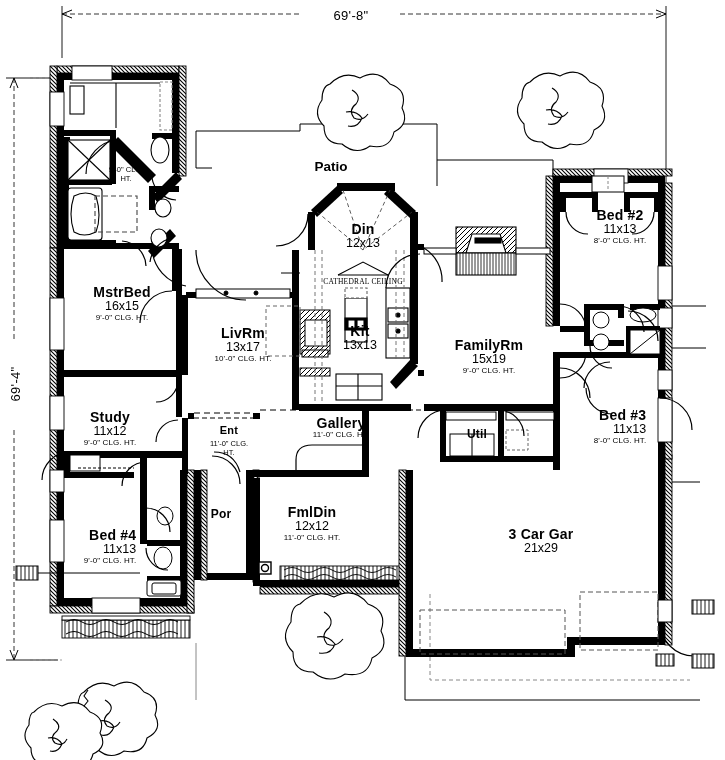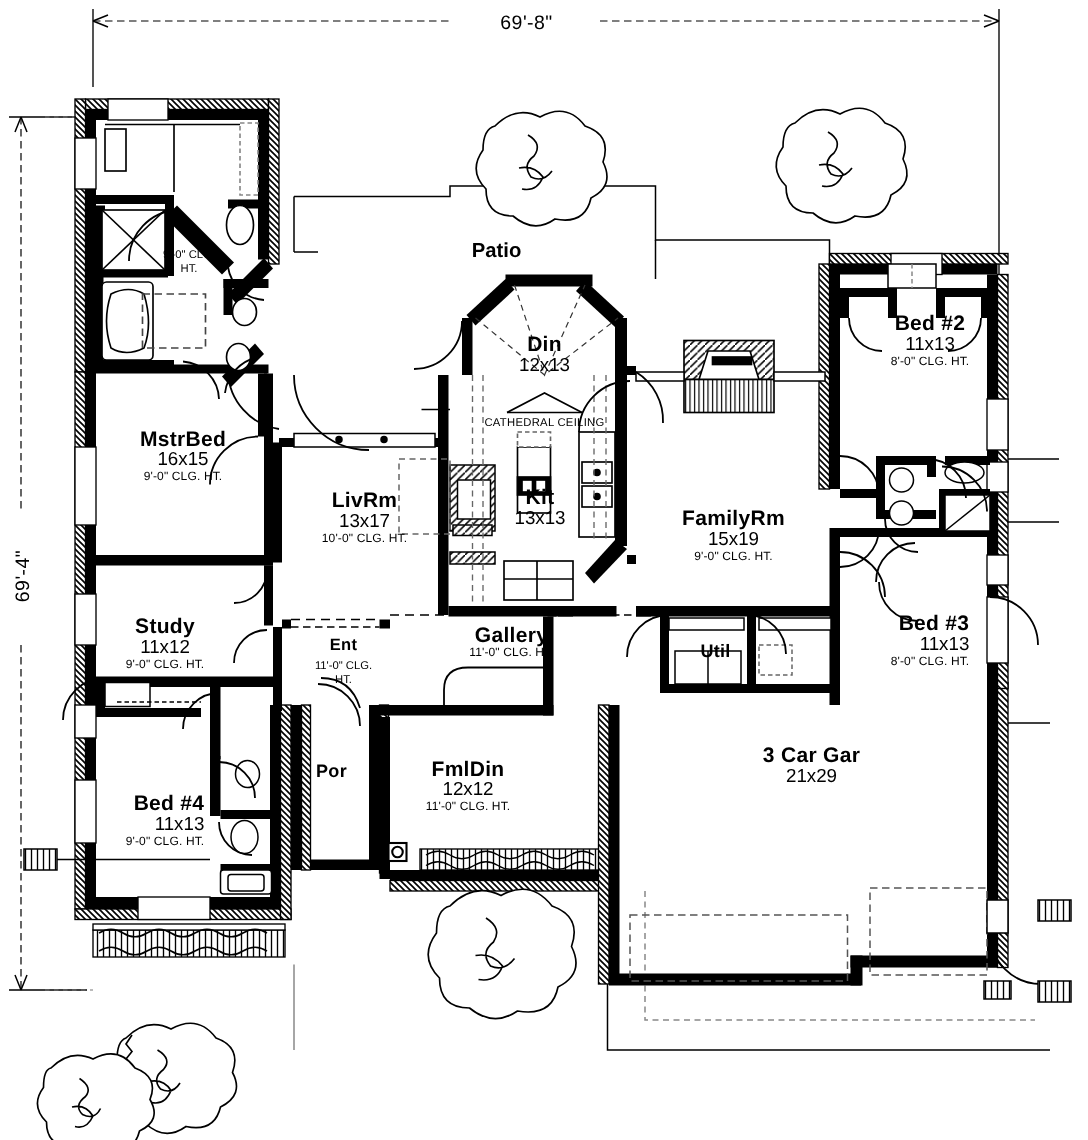--- a/index.html
+++ b/index.html
@@ -58,20 +58,21 @@
   }
 
   .cath{
     position:absolute;
     font-size:7.5px;
     line-height:1.2;
     text-align:center;
     transform:translate(-50%,0);
     letter-spacing:0.2px;
     pointer-events:none;
+    font-family:Liberation Serif, serif;
   }
 
   .dim-text{
     position:absolute;
     font-size:13px;
     letter-spacing:0.3px;
     white-space:nowrap;
     pointer-events:none;
   }
   .dim-text.vert{
@@ -684,19 +685,19 @@
       </div>
       <div class="lbl" style="left: 341px; top: 416px;">
         <span class="rname">Gallery</span>
         <span class="rclg">11'-0" CLG. HT.</span>
       </div>
       <div class="lbl" style="left: 312px; top: 505px;">
         <span class="rname">FmlDin</span>
         <span class="rdim">12x12</span>
         <span class="rclg">11'-0" CLG. HT.</span>
       </div>
-      <div class="lbl" style="left: 541px; top: 496px;">
+      <div class="lbl" style="left: 541px; top: 527px;">
         <span class="rname">3 Car Gar</span>
         <span class="rdim">21x29</span>
       </div>
     </div>
 
 </div>
 
 </body></html>

